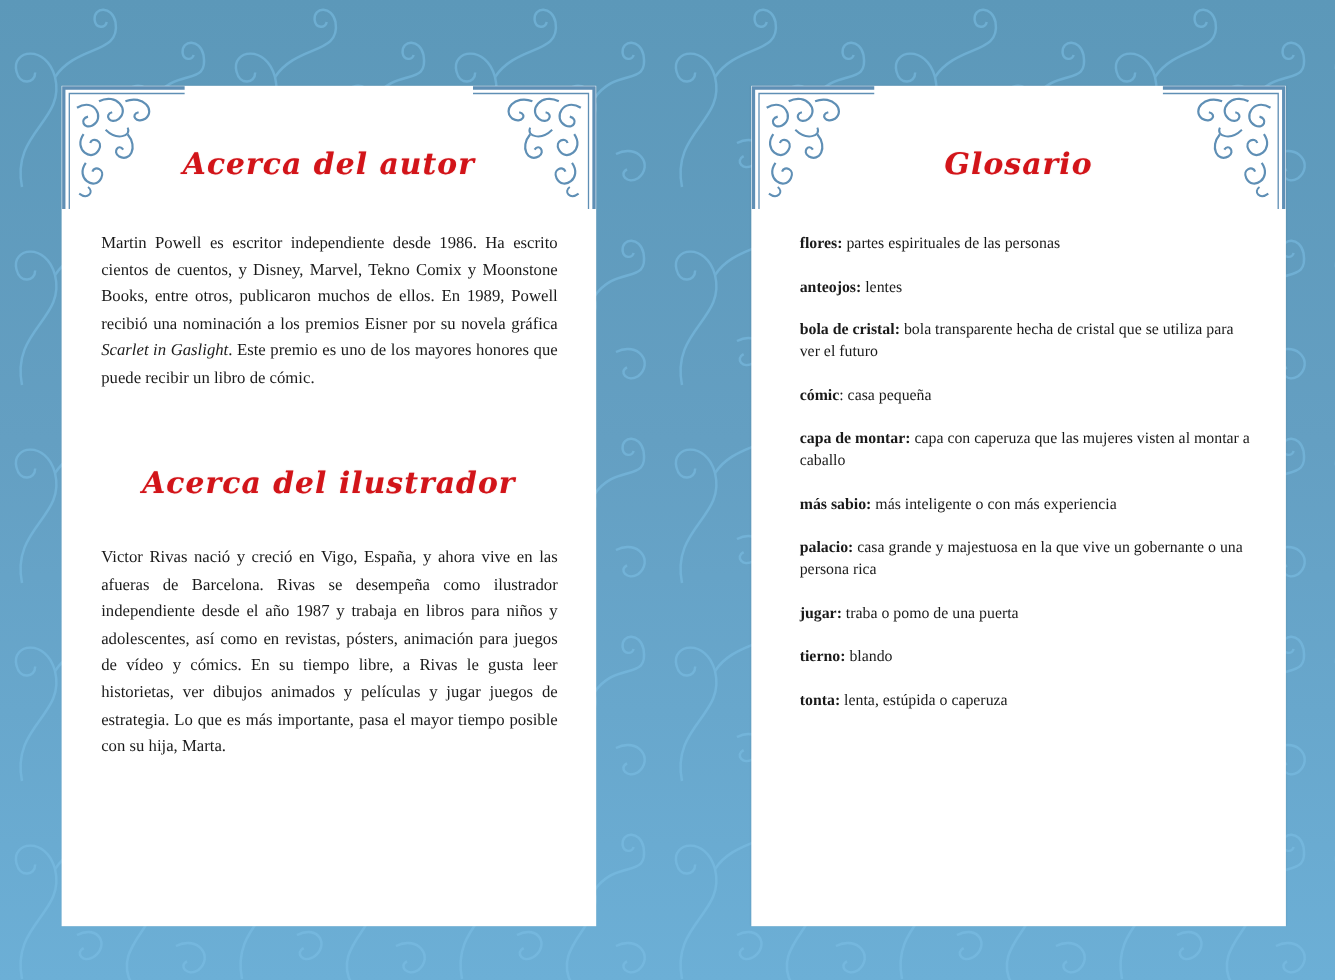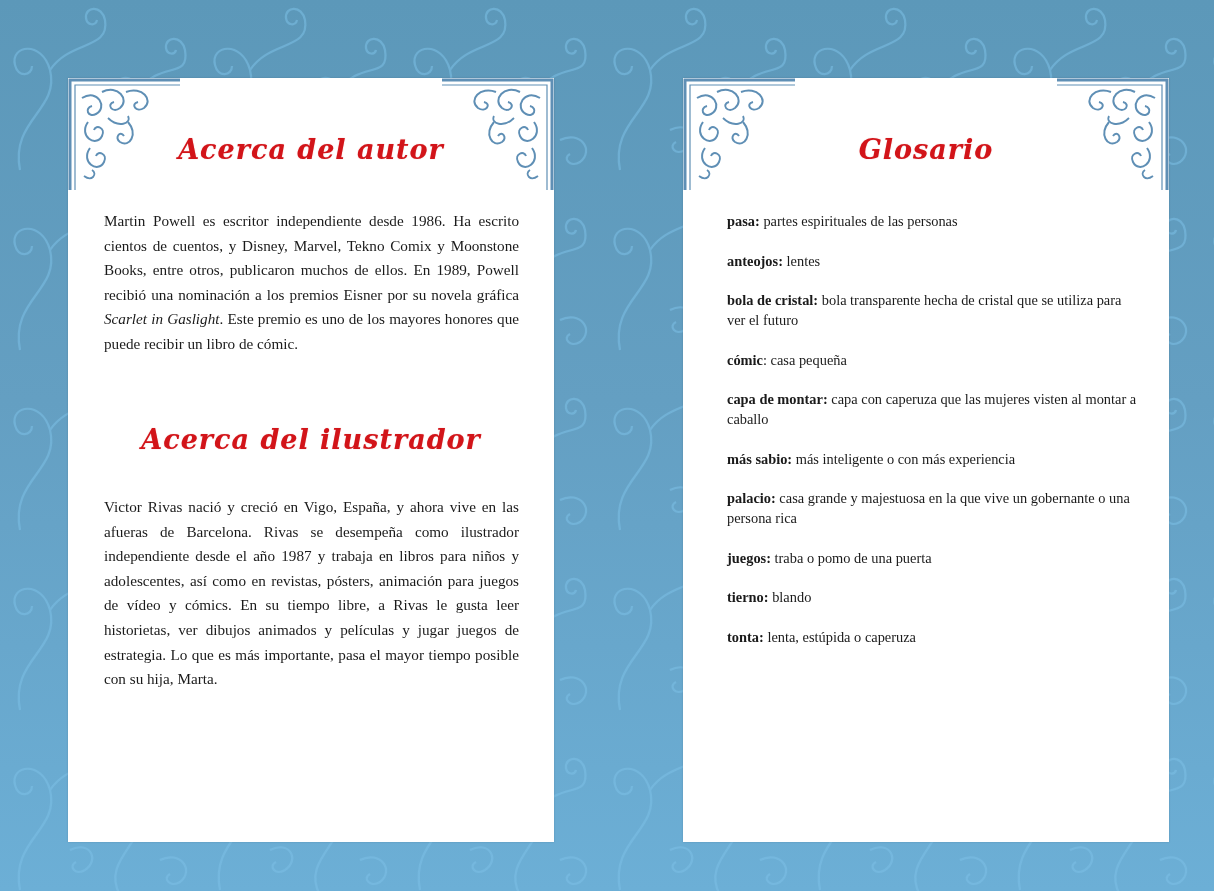--- a/index.html
+++ b/index.html
@@ -7,21 +7,21 @@
     width: 1214px; height: 891px; position: relative; overflow: hidden;
     background: linear-gradient(180deg, #5c98b9 0%, #649fc2 45%, #6cafd6 100%);
     font-family: "Liberation Serif", "DejaVu Serif", serif;
   }
   .bg-swirls { position: absolute; left: 0; top: 0; width: 1214px; height: 891px; }
   .page {
     position: absolute; top: 78px; width: 486px; height: 764px;
     background: #ffffff;
     box-shadow: 0 0 2px rgba(0,0,0,0.15);
   }
-  .page.left { left: 68px; text-decoration: underline; }
+  .page.left { left: 56px; text-decoration: underline; }
   .page.right { left: 683px; }
   .corner { position: absolute; top: 0; width: 112px; height: 112px; }
   .corner.tl { left: 0; }
   .corner.tr { right: 0; transform: scaleX(-1); }
   .heading {
     position: absolute; left: 0; right: 0; text-align: center;
     color: #d21419; font-family: "DejaVu Serif", serif; font-weight: bold;
     font-style: italic; letter-spacing: 1px;
     text-shadow: 0 0 1px rgba(210,20,25,0.4);
   }
@@ -126,24 +126,24 @@
       <path d="M22,70 C12,84 30,96 36,84 C40,76 30,72 28,78" stroke-width="2"></path>
       <path d="M60,44 C70,56 62,70 52,64 C46,60 52,52 56,58" stroke-width="2"></path>
       <path d="M40,40 C50,50 64,46 60,38" stroke-width="1.8"></path>
       <path d="M16,98 C24,104 30,96 24,92" stroke-width="1.8"></path>
     </g>
   </svg>
 
   <div class="heading h-gloss">Glosario</div>
 
   <div class="glossary">
-    <div class="entry"><span class="term">pasa:</span><span> partes espirituales de las personas</span></div>
+    <div class="entry"><span class="term">flores:</span><span> partes espirituales de las personas</span></div>
     <div class="entry"><span class="term">anteojos:</span><span> lentes</span></div>
     <div class="entry"><span class="term">bola de cristal:</span><span> bola transparente hecha de cristal que se utiliza para ver el futuro</span></div>
     <div class="entry"><span class="term">cómic</span><span>: casa pequeña</span></div>
     <div class="entry"><span class="term">capa de montar:</span><span> capa con caperuza que las mujeres visten al montar a caballo</span></div>
     <div class="entry"><span class="term">más sabio:</span><span> más inteligente o con más experiencia</span></div>
     <div class="entry"><span class="term">palacio:</span><span> casa grande y majestuosa en la que vive un gobernante o una persona rica</span></div>
-    <div class="entry"><span class="term">juegos:</span><span> traba o pomo de una puerta</span></div>
+    <div class="entry"><span class="term">jugar:</span><span> traba o pomo de una puerta</span></div>
     <div class="entry"><span class="term">tierno:</span><span> blando</span></div>
     <div class="entry"><span class="term">tonta:</span><span> lenta, estúpida o caperuza</span></div>
   </div>
 </div>
 
 </body></html>

